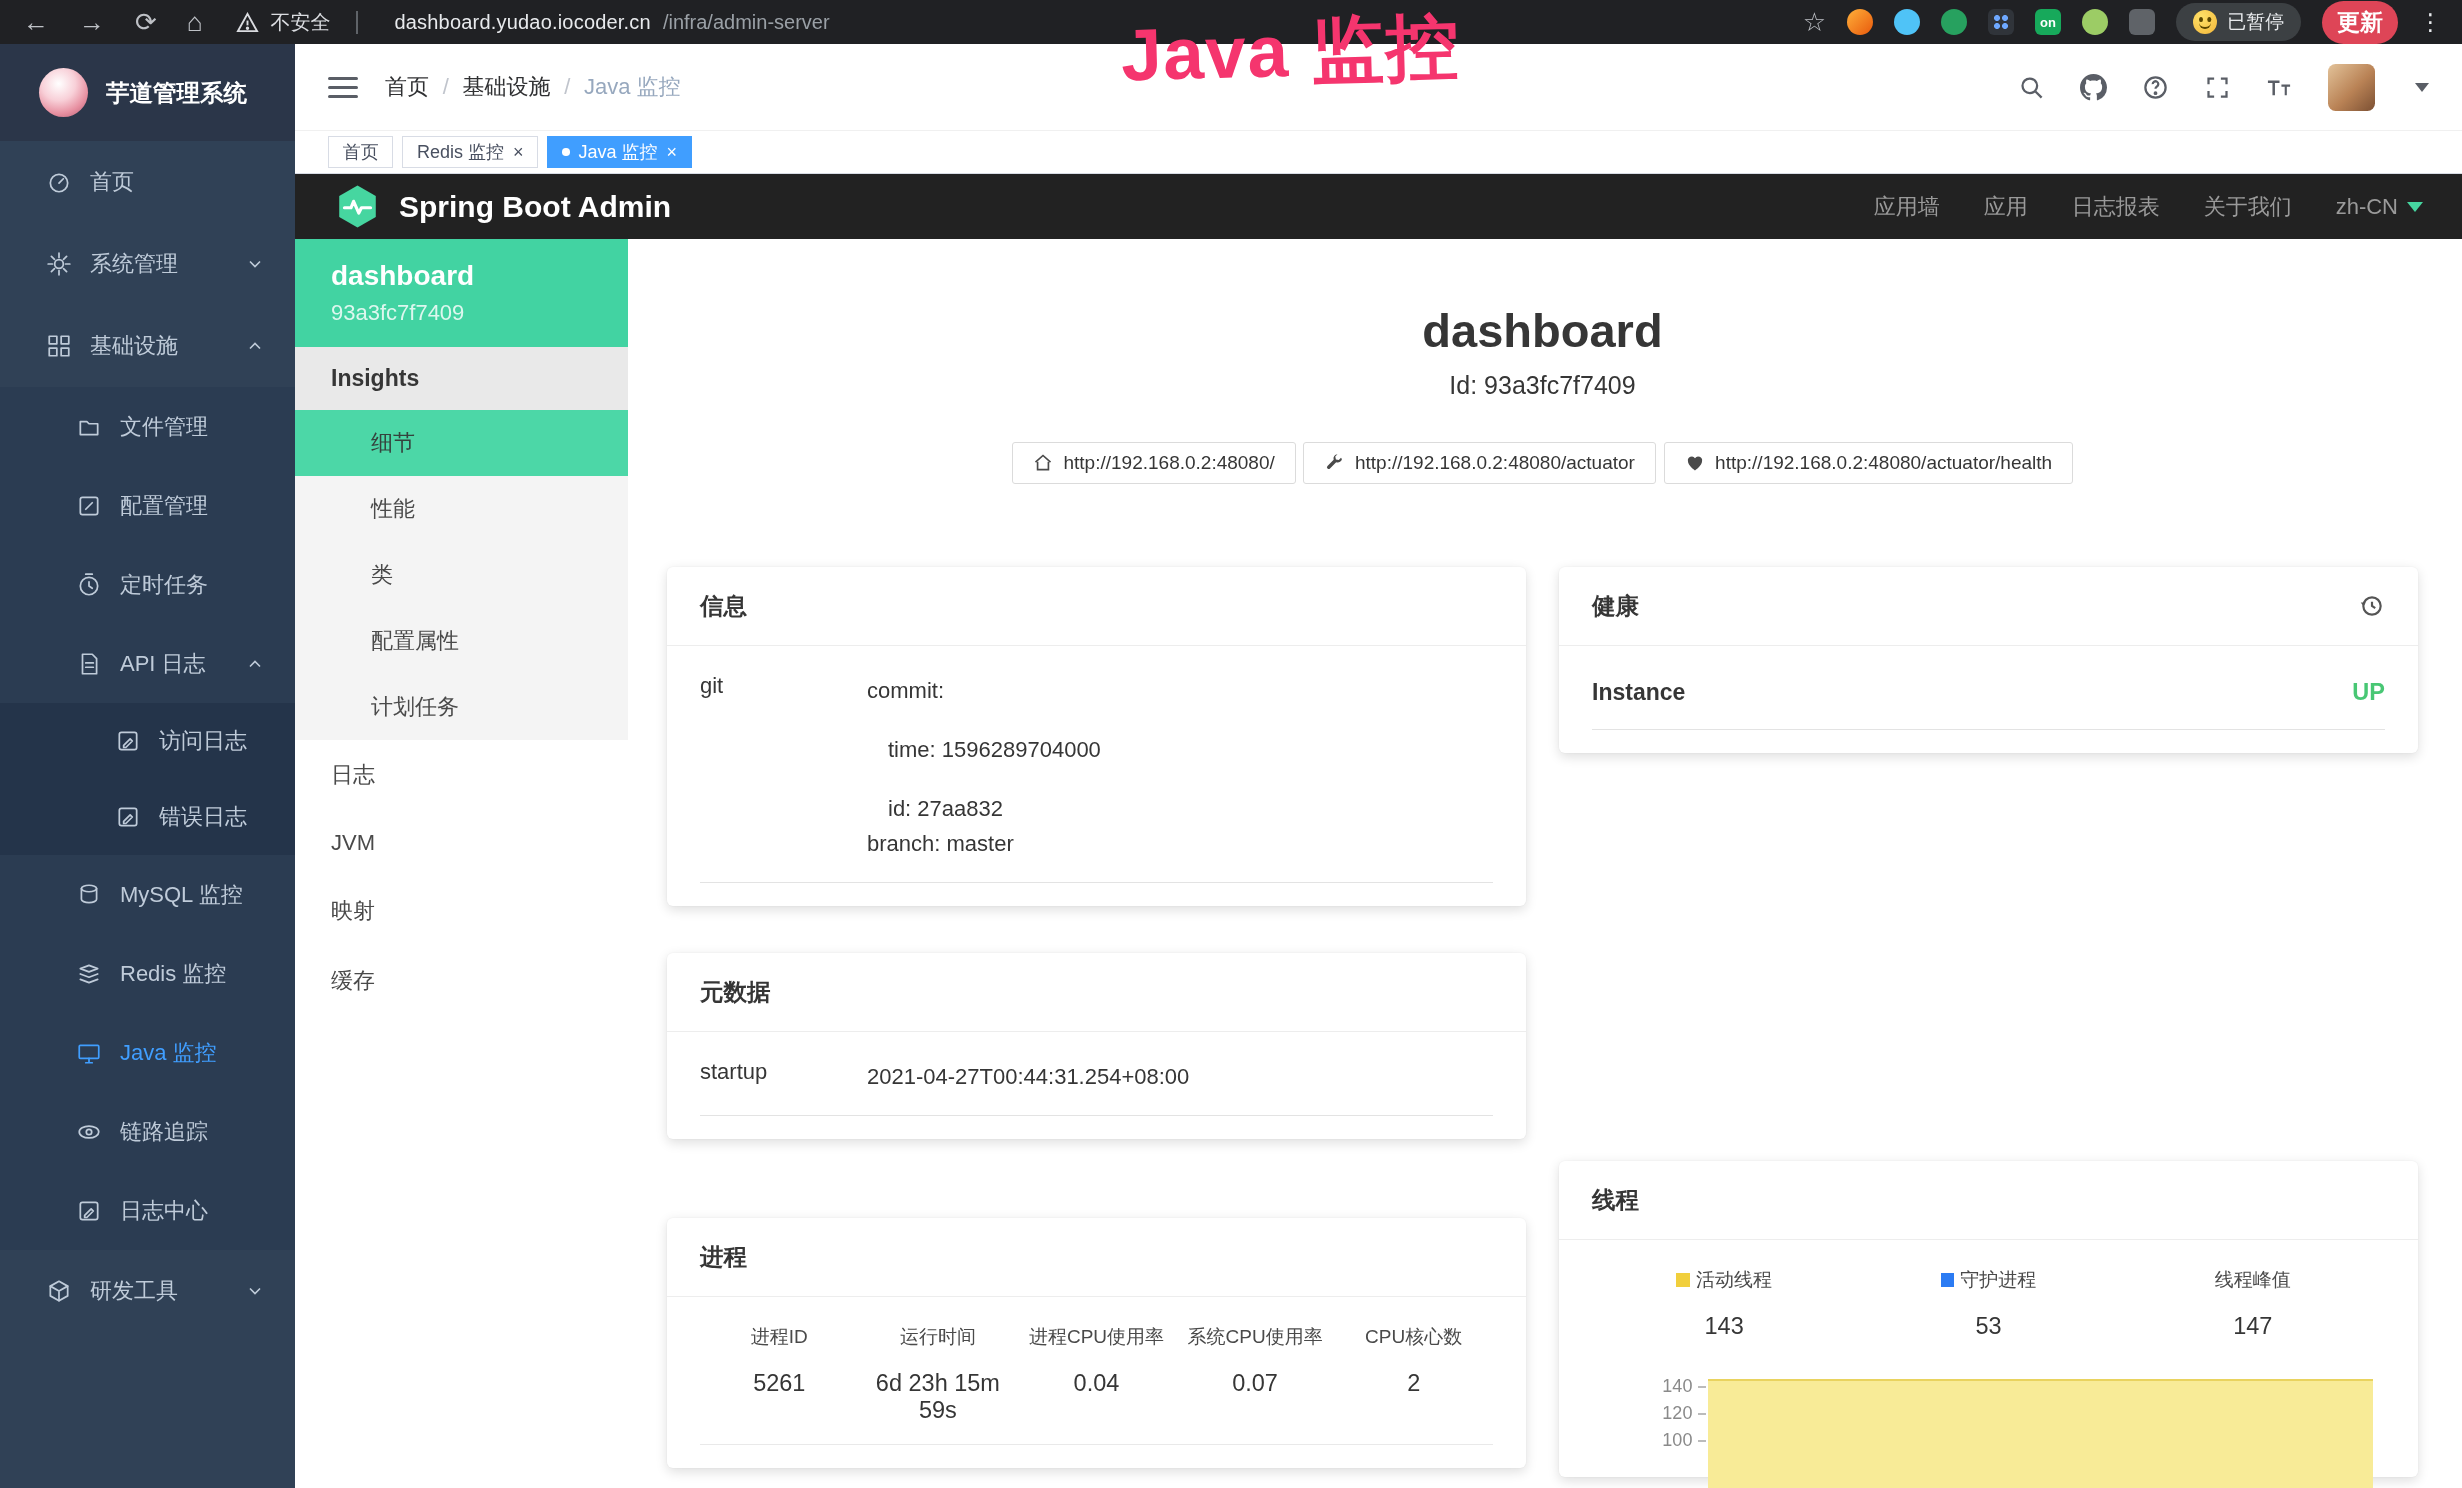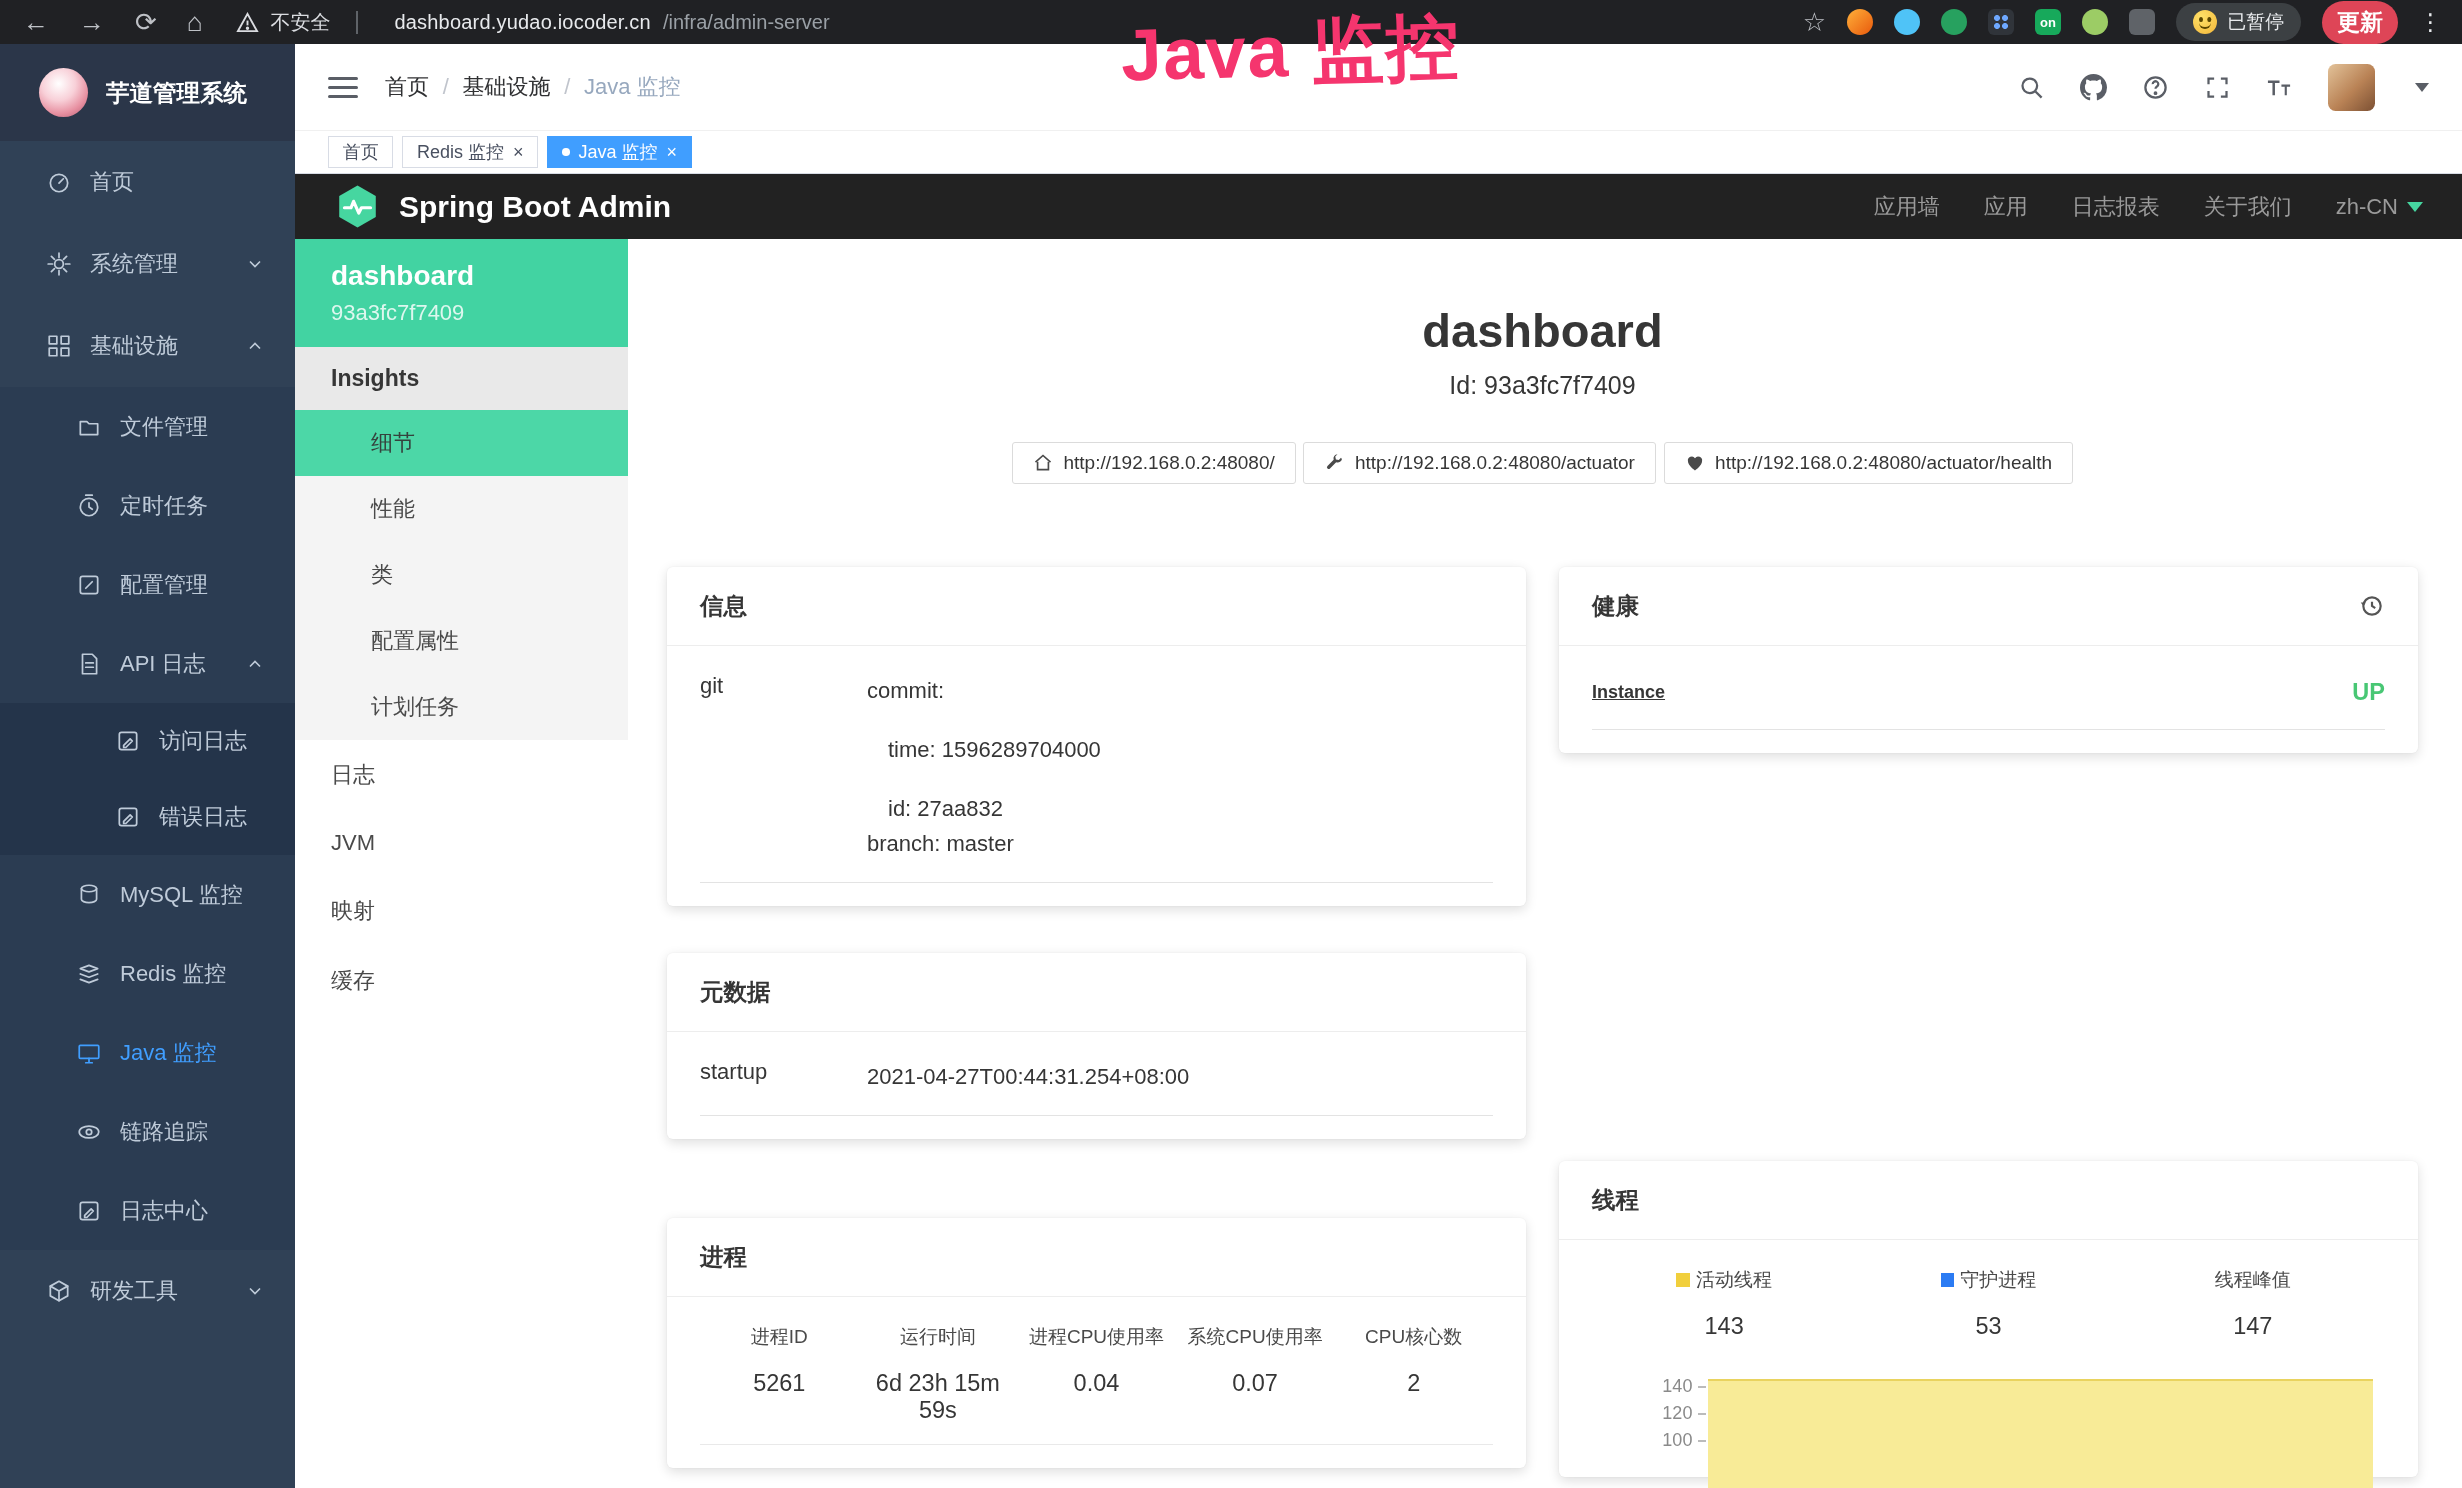--- a/index.html
+++ b/index.html
@@ -124,21 +124,21 @@
   .card-body{padding:27px 33px 23px;}
   .hist-ico{margin-left:auto;width:26px;height:26px;color:#555;cursor:pointer;}
 
   .kv{display:flex;padding-bottom:21px;border-bottom:1.5px solid #e3e3e3;}
   .kv-label{width:167px;flex:none;font-size:22px;color:#363636;}
   .kv-value{font-size:22px;color:#363636;line-height:35px;}
   .indent{padding-left:21px;margin-top:24px;}
 
   .health-row{display:flex;justify-content:space-between;align-items:center;
               padding:6px 0 23px;border-bottom:1.5px solid #e3e3e3;}
-  .health-name{font-size:18px;font-weight:bold;color:#363636;text-decoration:underline;}
+  .health-name{font-size:23px;font-weight:bold;color:#363636;}
   .status-up{font-size:23.5px;font-weight:bold;color:#48c774;}
 
   .metrics{display:flex;text-align:center;padding-bottom:20px;border-bottom:1.5px solid #e9e9e9;}
   .metric{flex:1;min-width:0;}
   .metric-label{font-size:19px;color:#4a4a4a;display:flex;justify-content:center;align-items:center;gap:6px;}
   .metric-value{font-size:23.5px;color:#363636;margin-top:20px;}
   .swatch{width:13.7px;height:13.7px;flex:none;}
   .swatch.yellow{background:#f1cf3c;}
   .swatch.blue{background:#2b7bf3;}
   .metrics.noline{border-bottom:none;padding-bottom:7.6px;}
@@ -240,31 +240,31 @@
           </svg>
       </div>
       <div class="mitem lv2">
         <svg class="mi" viewBox="0 0 24 24">
             <path d="M4 7h6l2 2h8v10H4z"></path>
           </svg>
         <span>文件管理</span>
       </div>
       <div class="mitem lv2">
         <svg class="mi" viewBox="0 0 24 24">
+            <rect x="4" y="4" width="16" height="16" rx="2"></rect>
+            <path d="M9 15l6-6"></path>
+          </svg>
+        <span>配置管理</span>
+      </div>
+      <div class="mitem lv2">
+        <svg class="mi" viewBox="0 0 24 24">
             <circle cx="12" cy="13" r="8"></circle>
             <path d="M12 9v4l3 2M9 2h6"></path>
           </svg>
         <span>定时任务</span>
-      </div>
-      <div class="mitem lv2">
-        <svg class="mi" viewBox="0 0 24 24">
-            <rect x="4" y="4" width="16" height="16" rx="2"></rect>
-            <path d="M9 15l6-6"></path>
-          </svg>
-        <span>配置管理</span>
       </div>
       <div class="mitem lv2">
         <svg class="mi" viewBox="0 0 24 24">
             <path d="M6 3h9l4 4v14H6z"></path>
             <path d="M9 11h7M9 15h7"></path>
           </svg>
         <span>API 日志</span>
         <svg class="chev up" viewBox="0 0 24 24">
             <path d="M6 9l6 6 6-6"></path>
           </svg>

